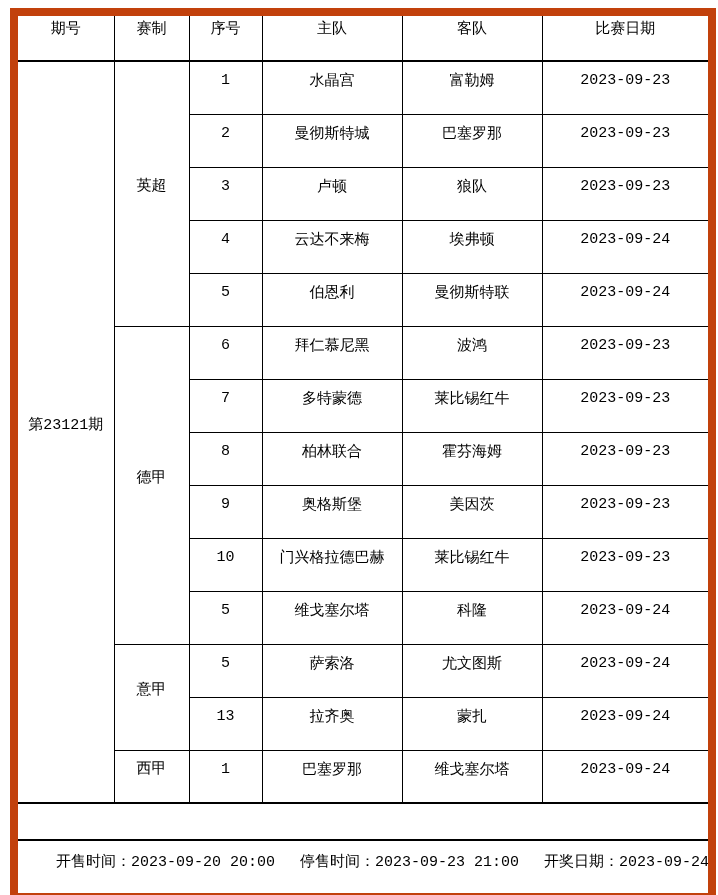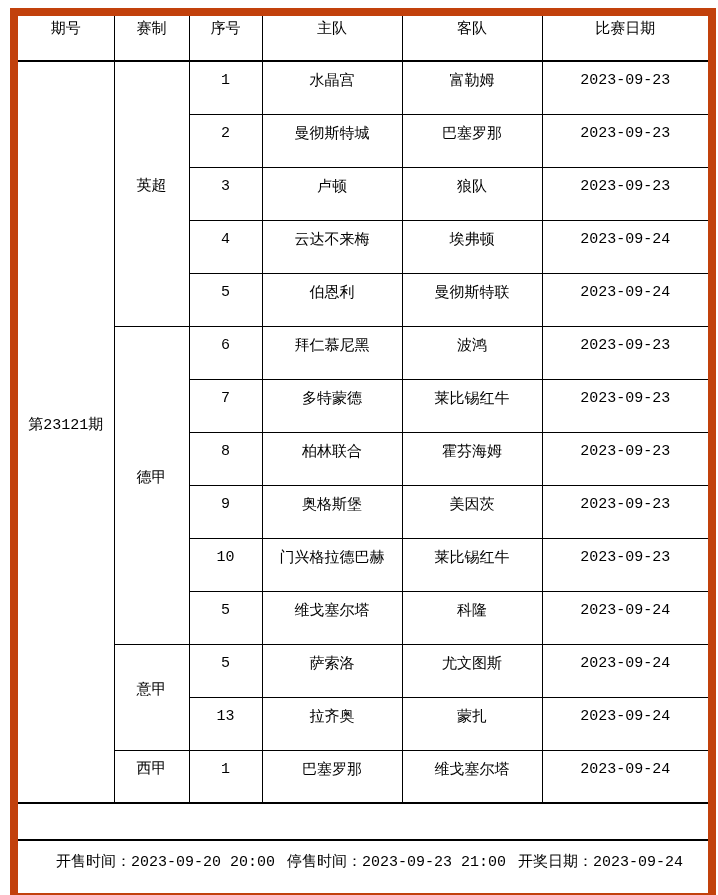--- a/index.html
+++ b/index.html
@@ -57,21 +57,21 @@
   }
   .schedule tr.footer-row {
     height: 57px;
   }
   .schedule tr.footer-row td {
     padding: 0 0 12px 0;
   }
   .footer-line {
     display: flex;
     justify-content: flex-start;
-    gap: 12px;
+    gap: 25px;
     padding-left: 38px;
     font-size: 15px;
     white-space: nowrap;
     text-align: center;
   }
 </style>
 </head>
 <body>
 
 <div class="wrap">

